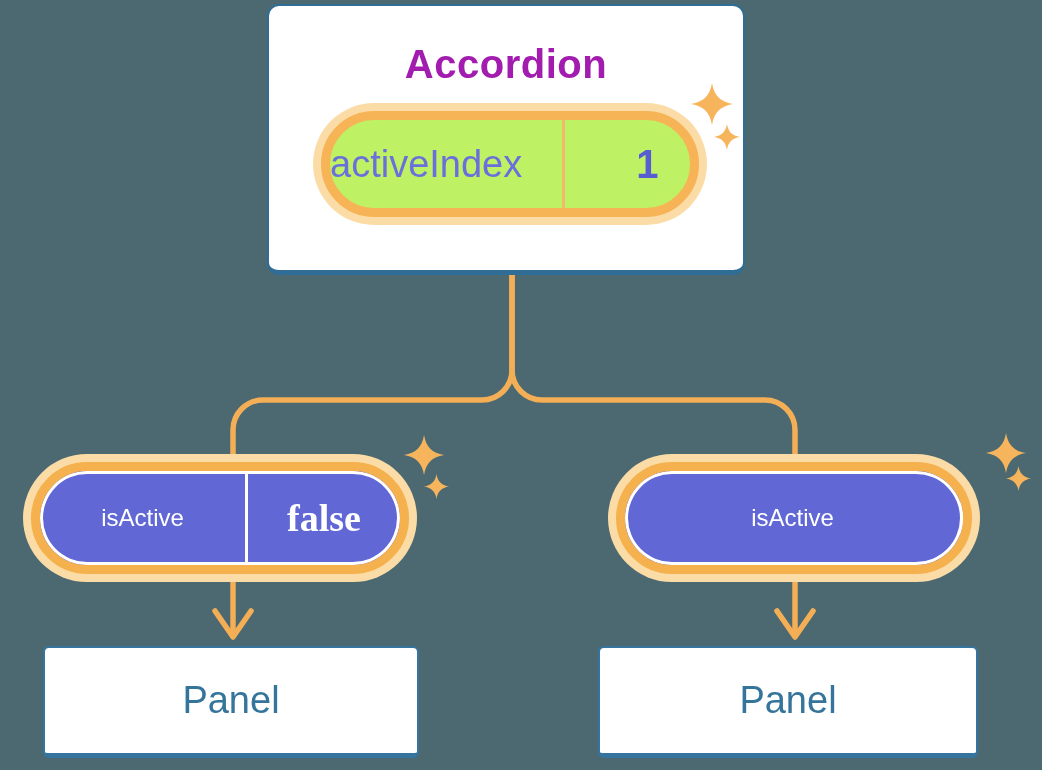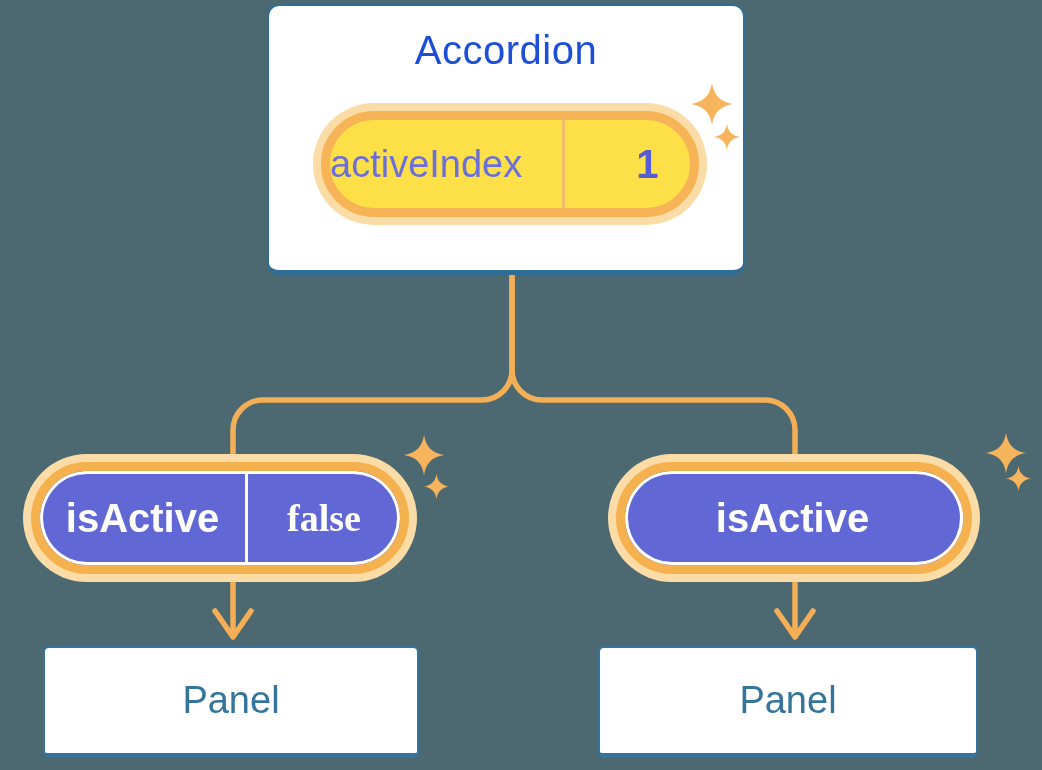--- a/index.html
+++ b/index.html
@@ -15,41 +15,41 @@
   .card {
     background: #FFFFFF;
     border: 2.5px solid #2F6D96;
     border-bottom-width: 5px;
     border-radius: 12px;
     box-sizing: border-box;
     display: flex; flex-direction: column; align-items: center;
   }
   .card-accordion { left: 267px; top: 4px; width: 478px; height: 271px; }
   .card-title {
-    margin-top: 22px;
-    font-size: 40px; font-weight: 400; color: #1d4ed8;
+    margin-top: 36px;
+    font-size: 40px; font-weight: 700; color: #a21caf;
     letter-spacing: 0.5px;
   }
   .panel-card {
     background: #FFFFFF;
     border: 2.5px solid #35749E;
     border-bottom-width: 5px;
     border-radius: 6px;
     box-sizing: border-box;
     display: flex; align-items: center; justify-content: center;
   }
   .panel-left  { left: 43px;  top: 646px; width: 376px; height: 112px; }
   .panel-right { left: 598px; top: 646px; width: 380px; height: 112px; }
   .panel-title { font-size: 38px; color: #35749B; }
 
   
   .state-pill {
     left: 321px; top: 111px; width: 378px; height: 106px;
     box-sizing: border-box;
-    background: #fde047;
+    background: #bef264;
     border: 9px solid #F7B457;
     border-radius: 60px;
     box-shadow: 0 0 0 8px #FBDCA6;
     display: flex; align-items: stretch; gap: 40px;
   }
   .state-pill .seg-name {
     flex: 1; display: flex; align-items: center; justify-content: center;
     font-size: 38px; color: #6B6FDB;
   }
   .state-pill .divider { width: 2.5px; background: #F3BA6B; }
@@ -65,21 +65,21 @@
     border: 9px solid #F6B14F;
     border-radius: 60px;
     box-shadow: 0 0 0 8px #FBDCA6, inset 0 0 0 3px #FFFFFF;
     display: flex; align-items: stretch;
     overflow: hidden;
   }
   .prop-left  { left: 31px;  top: 462px; width: 378px; height: 112px; }
   .prop-right { left: 616px; top: 462px; width: 356px; height: 112px; }
   .prop-pill .seg-name {
     flex: 1; display: flex; align-items: center; justify-content: center;
-    font-size: 40px; color: #FFFFFF; font-weight: bold;
+    font-size: 24px; color: #FFFFFF;
   }
   .prop-pill .divider { width: 3px; background: #FFFFFF; }
   .prop-pill .seg-value {
     display: flex; align-items: center; justify-content: center;
     font-size: 38px; font-weight: bold; color: #FFFFFF; font-family: Liberation Serif, serif;
   }
   .prop-left  .seg-value { width: 152px; }
   .prop-right .seg-value { width: 130px; }
 
   svg.overlay { left: 0; top: 0; pointer-events: none; }

